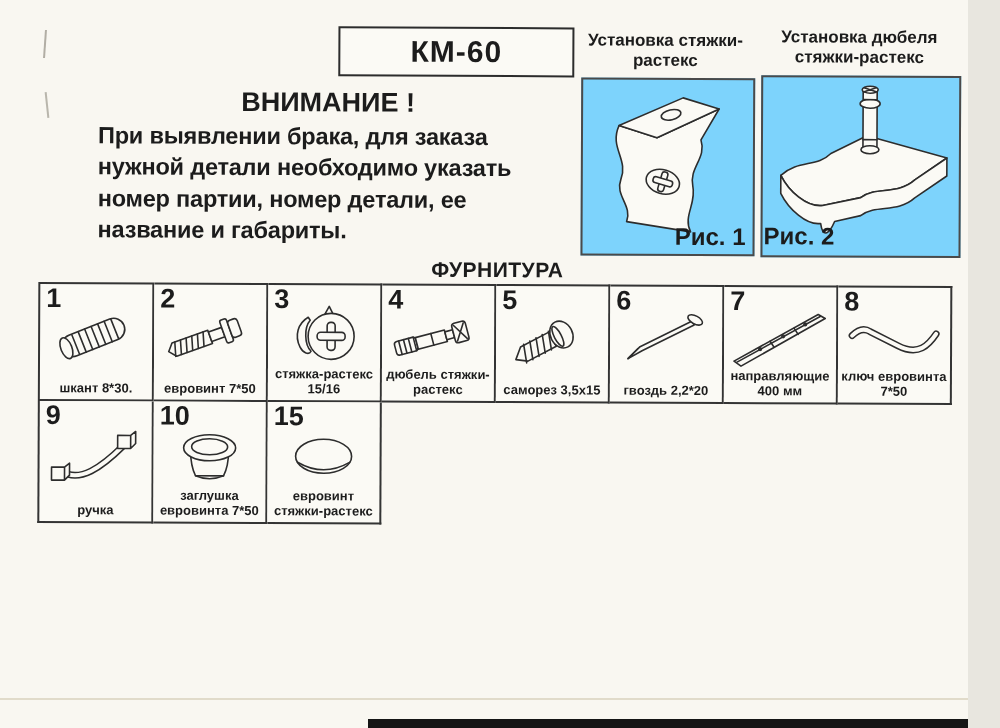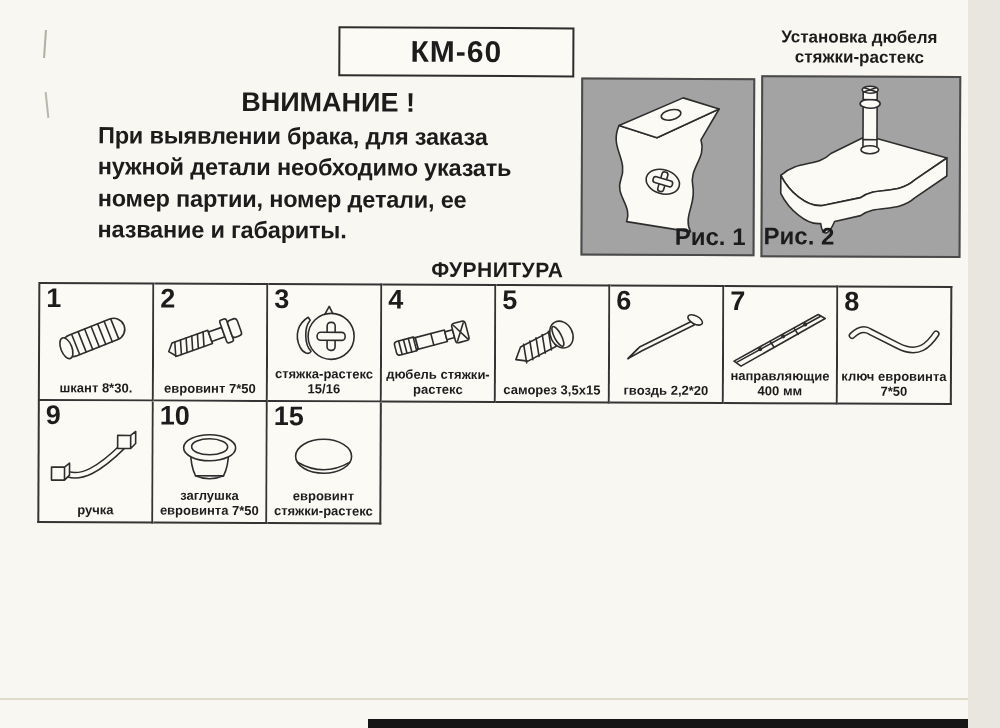--- a/index.html
+++ b/index.html
@@ -16,21 +16,21 @@
     border:2px solid #2c2c2c;background:#fbfaf5;
     display:flex;align-items:center;justify-content:center;
     font-size:30px;font-weight:700;letter-spacing:1px;
   }
   .fig-title{
     position:absolute;text-align:center;font-weight:700;font-size:17px;line-height:1.18;
   }
   .fig-title.t1{left:573px;top:30px;width:182px;}
   .fig-title.t2{left:760px;top:26px;width:196px;}
   .fig-box{
-    position:absolute;border:2px solid #4a4a4a;background:#a3a3a3;
+    position:absolute;border:2px solid #4a4a4a;background:#7dd3fc;
   }
   .fig-box.b1{left:580px;top:77px;width:170px;height:174px;}
   .fig-box.b2{left:760px;top:74px;width:196px;height:178px;}
   .fig-caption{
     position:absolute;font-size:24px;font-weight:700;
   }
   .b1 .fig-caption{right:7px;bottom:3px;}
   .b2 .fig-caption{left:1px;bottom:5px;}
   
   .warn-title{
@@ -76,20 +76,21 @@
 </head>
 <body>
 
 <div class="page">
   <div class="sheet">
 
     <div class="model-box">
       <span>КМ-60</span>
     </div>
 
+    <div class="fig-title t1">Установка стяжки-растекс</div>
     <div class="fig-title t2">Установка дюбеля стяжки-растекс</div>
 
     <div class="fig-box b1">
       <svg width="166" height="170" viewBox="0 0 166 170">
         <path class="f" d="M34,46 C24,68 44,80 36,100 C30,116 48,126 42,142 L106,152 C98,136 112,124 108,106 C104,88 122,78 116,60 L134,29 L72,58 Z"></path>
         <path class="f" d="M34,46 L98,18 L134,29 L72,58 Z"></path>
         <ellipse class="f" cx="86" cy="35" rx="10" ry="5" transform="rotate(-13 86 35)"></ellipse>
         <g transform="rotate(16 78 102)">
           <ellipse class="f" cx="78" cy="102" rx="17" ry="12"></ellipse>
           <rect class="f" x="75" y="92" width="6" height="20" rx="2.5"></rect>

